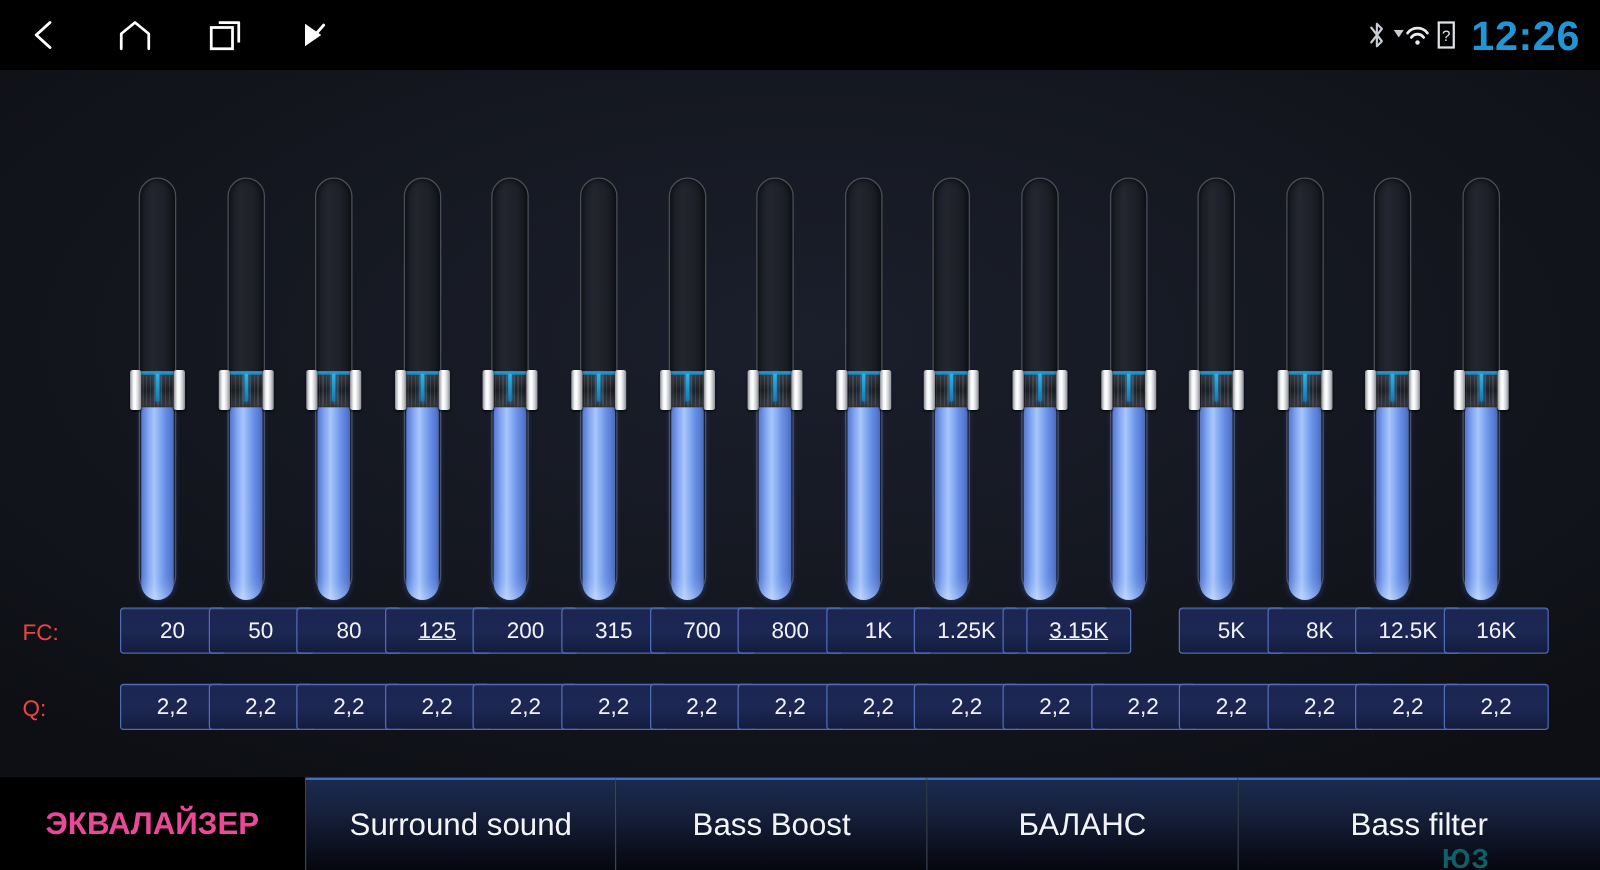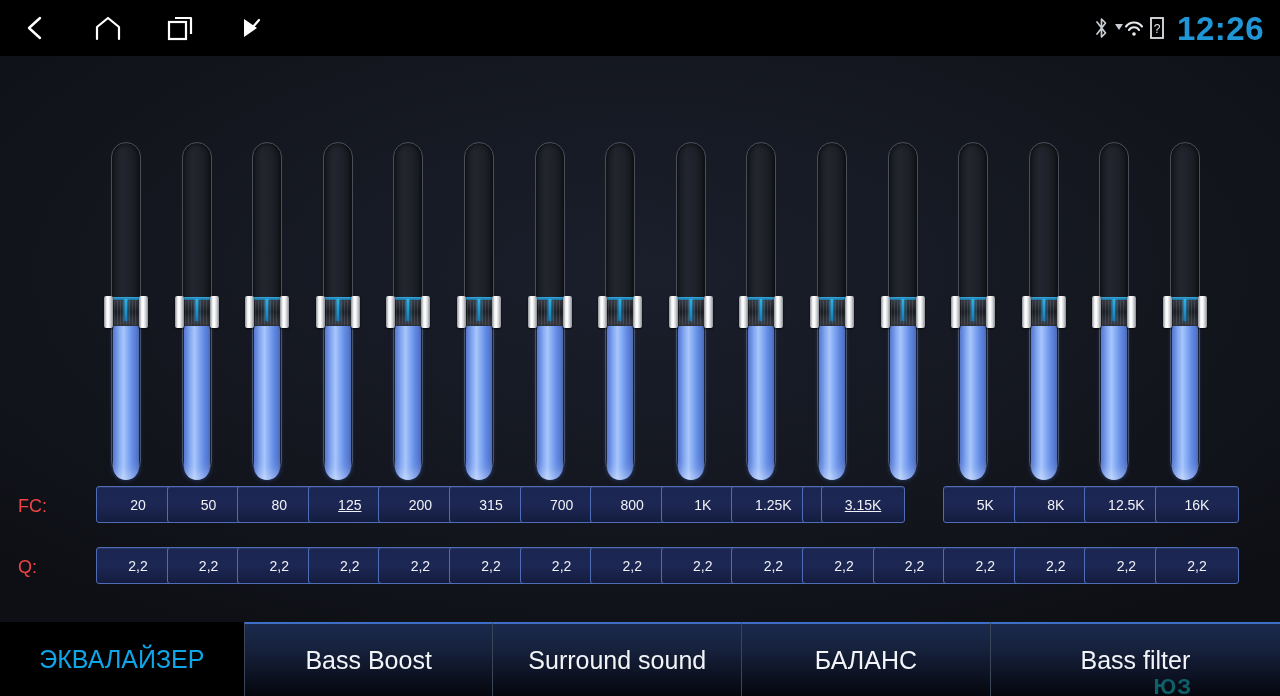--- a/index.html
+++ b/index.html
@@ -108,40 +108,40 @@
   .rowlabel{
     position:absolute; left:18px; top:0; height:40px; line-height:40px;
     color:#ef4444; font-size:18px; font-weight:normal;
   }
   .cell{
     position:absolute; top:0; width:84px; height:37px;
     background:linear-gradient(to bottom,#1b2550 0%,#1d2754 50%,#141c3e 100%);
     border:1px solid #4f6cb6;
     border-radius:3px;
     display:flex; align-items:center; justify-content:center;
-    color:#f0f2f6; font-size:14px;
+    color:#f0f2f6; font-size:18px;
     cursor:pointer;
     box-shadow:inset 0 1px 0 rgba(120,150,220,.15);
   }
 
   
   #tabbar{
     position:absolute; left:0; bottom:0; width:1280px; height:74px;
     display:flex; background:#000;
   }
   .tab{
     position:relative; height:74px;
     display:flex; align-items:center; justify-content:center;
     color:#f2f4f8; font-size:25px; cursor:pointer;
     background:linear-gradient(to bottom,#1a2a4e 0%,#16213c 35%,#0c1120 75%,#05070d 100%);
     border-top:2px solid #3f6ec7;
   }
   .tab + .tab{ border-left:1px solid #3a4557; }
   .tab.active{
-    background:#000; color:#0ea5e9; font-weight:normal; border-top:0;
+    background:#000; color:#ec4899; font-weight:bold; border-top:0;
   }
   #watermark{
     position:absolute; right:88px; bottom:-4px;
     color:#0f6f78; font-size:22px; font-weight:bold; opacity:.85;
     pointer-events:none; letter-spacing:1px;
   }
 </style>
 </head>
 <body>
 
@@ -421,19 +421,19 @@
       <div class="cell" style="left: 802px;">2,2</div>
       <div class="cell" style="left: 872.6px;">2,2</div>
       <div class="cell" style="left: 943.2px;">2,2</div>
       <div class="cell" style="left: 1013.8px;">2,2</div>
       <div class="cell" style="left: 1084.4px;">2,2</div>
       <div class="cell" style="left: 1155px;">2,2</div>
     </div>
 
   <div id="tabbar">
       <div class="tab active" style="width: 252px;">ЭКВАЛАЙЗЕР</div>
+      <div class="tab" style="width: 257px;">Surround sound</div>
       <div class="tab" style="width: 257px;">Bass Boost</div>
-      <div class="tab" style="width: 257px;">Surround sound</div>
       <div class="tab" style="width: 257px;">БАЛАНС</div>
       <div class="tab" style="width: 300px;">Bass filter</div>
     </div>
   <div id="watermark">ЮЗ</div>
 </div>
 
 </body></html>

